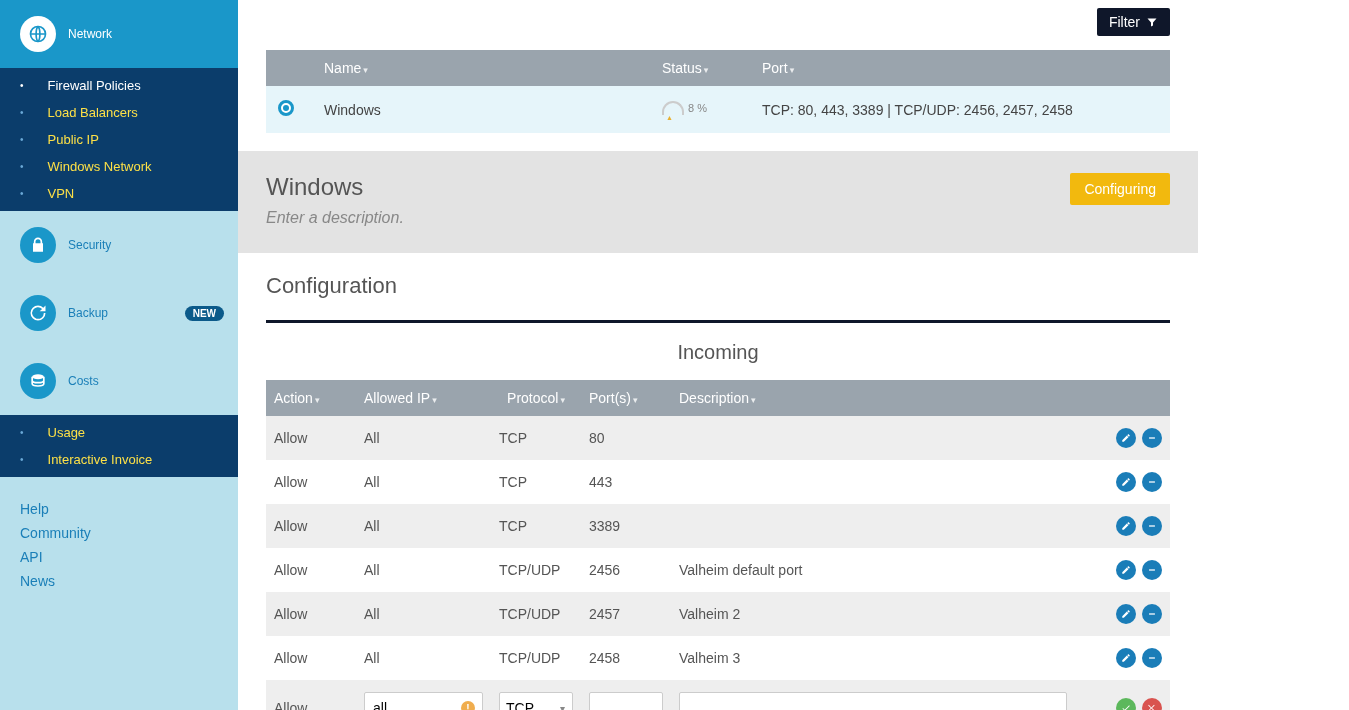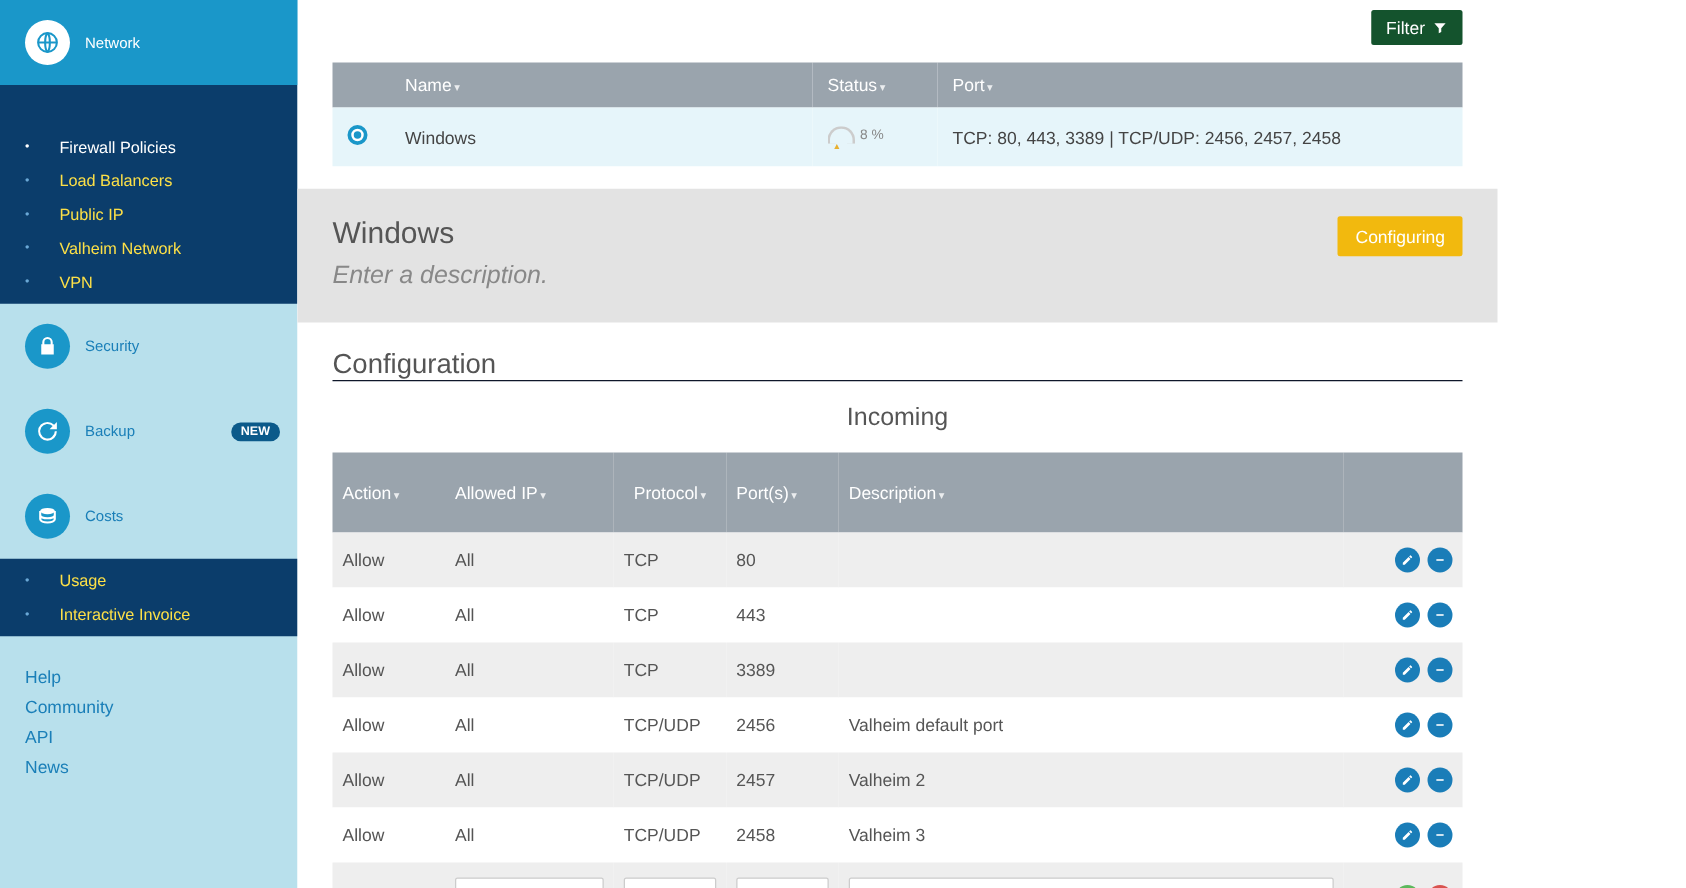--- a/index.html
+++ b/index.html
@@ -14,56 +14,56 @@
     .nav-item .icon-circle { width: 36px; height: 36px; border-radius: 50%; background: #1a97c9; display: flex; align-items: center; justify-content: center; margin-right: 12px; flex-shrink: 0; }
     .nav-item.active .icon-circle { background: #fff; }
     .nav-item .icon-circle svg { fill: #fff; width: 20px; height: 20px; }
     .nav-item.active .icon-circle svg { fill: #1a97c9; }
     .nav-item .label { font-size: 12px; }
     .nav-item .badge { position: absolute; right: 14px; background: #0b5a8a; color: #fff; font-size: 10px; font-weight: bold; padding: 2px 8px; border-radius: 10px; }
     
     .sub-nav { background: #0b3d6b; padding: 4px 0; }
     .sub-item { display: flex; align-items: center; padding: 6px 20px 6px 20px; color: #fde047; font-size: 13px; cursor: pointer; }
     .sub-item::before { content: "•"; color: #6aa8d6; margin-right: 24px; font-size: 10px; }
-    .sub-item.active { color: #fff; margin-top: 32px; }
+    .sub-item.active { color: #fff; }
     .sub-item.active::before { color: #fff; }
     
     .bottom-links { padding: 20px; }
     .bottom-links a { display: block; color: #1a7fb8; padding: 4px 0; text-decoration: none; font-size: 14px; cursor: pointer; }
     
     
     .main { flex: 1; background: #fff; padding: 0 28px 30px 28px; max-width: 960px; }
     
     .filter-row { display: flex; justify-content: flex-end; padding: 8px 0 14px 0; }
-    .filter-btn { background: #14532d; color: #fff; padding: 6px 12px; border: none; border-radius: 2px; cursor: pointer; display: flex; align-items: center; gap: 6px; font-size: 14px; }
+    .filter-btn { background: #0f172a; color: #fff; padding: 6px 12px; border: none; border-radius: 2px; cursor: pointer; display: flex; align-items: center; gap: 6px; font-size: 14px; }
     
     
     .policy-table { width: 100%; border-collapse: collapse; }
     .policy-table thead th { background: #9aa4ad; color: #fff; font-weight: normal; text-align: left; padding: 10px 12px; font-size: 14px; }
     .policy-table thead th .sort { font-size: 9px; opacity: 0.8; margin-left: 2px; }
     .policy-table tbody tr { background: #e6f5fa; }
     .policy-table tbody td { padding: 14px 12px; vertical-align: middle; }
     .radio-sel { width: 16px; height: 16px; border-radius: 50%; border: 3px solid #1a97c9; background: #fff; display: inline-block; position: relative; }
     .radio-sel::after { content: ""; position: absolute; top: 2px; left: 2px; width: 6px; height: 6px; border-radius: 50%; background: #1a97c9; }
     .status-gauge { display: inline-flex; align-items: center; gap: 4px; font-size: 11px; color: #888; }
     .gauge-arc { width: 22px; height: 14px; border-top: 2px solid #ccc; border-left: 2px solid #ccc; border-right: 2px solid #ccc; border-top-left-radius: 22px; border-top-right-radius: 22px; border-bottom: none; position: relative; }
     .gauge-arc::after { content: "▲"; position: absolute; bottom: -6px; left: 2px; font-size: 7px; color: #e8b030; }
     
     
     .detail-header { background: #e3e3e3; padding: 22px 28px 26px 28px; margin: 18px -28px 0 -28px; display: flex; justify-content: space-between; align-items: flex-start; }
     .detail-header h2 { font-size: 24px; font-weight: normal; color: #555; margin-bottom: 8px; }
-    .detail-header .desc { font-style: italic; color: #888; font-size: 20px; }
+    .detail-header .desc { font-style: italic; color: #888; font-size: 16px; }
     .status-pill { background: #f2b90e; color: #fff; padding: 8px 14px; border-radius: 2px; font-size: 14px; }
     
     
-    .section-title { font-size: 22px; color: #555; font-weight: normal; padding: 20px 0 0 0; border-bottom: 1px solid #0f172a; }
+    .section-title { font-size: 22px; color: #555; font-weight: normal; padding: 20px 0 21px 0; border-bottom: 3px solid #0f172a; }
     .subsection-title { font-size: 20px; color: #555; font-weight: normal; padding: 18px 0 16px 0; text-align: center; }
     
     .rules-table { width: 100%; border-collapse: collapse; table-layout: fixed; }
-    .rules-table thead th { background: #9aa4ad; color: #fff; font-weight: normal; text-align: left; padding: 24px 8px; font-size: 14px; }
+    .rules-table thead th { background: #9aa4ad; color: #fff; font-weight: normal; text-align: left; padding: 10px 8px; font-size: 14px; }
     .rules-table thead th .sort { font-size: 9px; opacity: 0.8; margin-left: 2px; }
     .rules-table tbody tr:nth-child(odd) { background: #eeeeee; }
     .rules-table tbody tr:nth-child(even) { background: #fff; }
     .rules-table tbody tr.input-row { background: #eeeeee; }
     .rules-table tbody td { padding: 12px 8px; vertical-align: middle; font-size: 14px; color: #555; }
     .rules-table .col-action { width: 90px; }
     .rules-table .col-ip { width: 135px; }
     .rules-table .col-proto { width: 90px; text-align: center; }
     .rules-table .col-port { width: 90px; }
     .rules-table .col-desc { width: auto; }
@@ -102,21 +102,21 @@
       <div class="sub-item active">
           <span>Firewall Policies</span>
         </div>
       <div class="sub-item">
           <span>Load Balancers</span>
         </div>
       <div class="sub-item">
           <span>Public IP</span>
         </div>
       <div class="sub-item">
-          <span>Valheim Network</span>
+          <span>Windows Network</span>
         </div>
       <div class="sub-item">
           <span>VPN</span>
         </div>
     </div>
 
     <div class="nav-item">
       <span class="icon-circle">
         <svg viewBox="0 0 24 24">
             <path d="M7 10V8a5 5 0 0110 0v2h1v10H6V10h1zm2 0h6V8a3 3 0 00-6 0v2z"></path>

